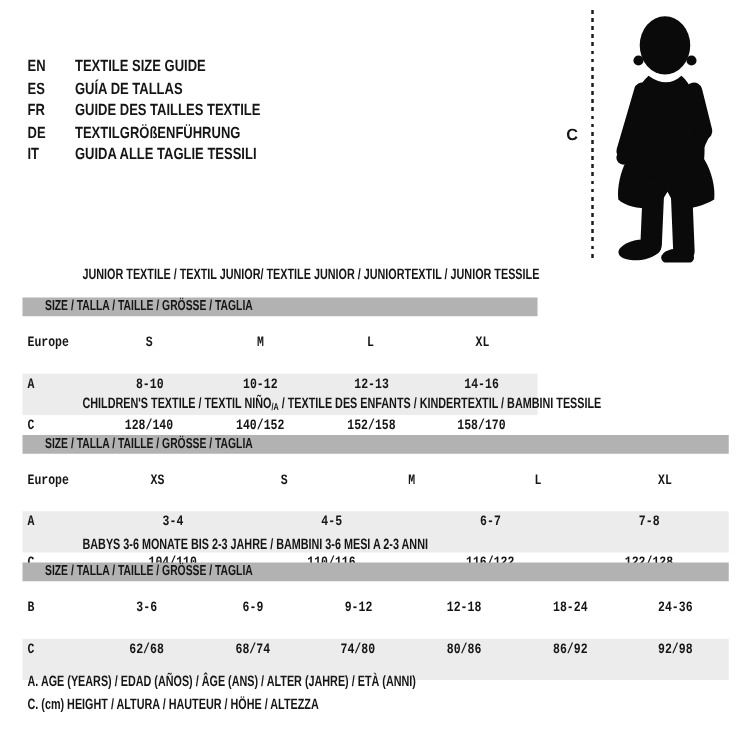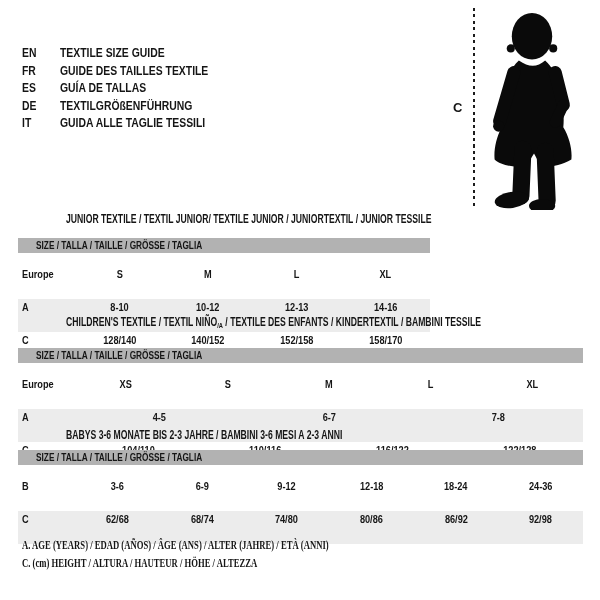--- a/index.html
+++ b/index.html
@@ -36,45 +36,45 @@
   .sec-2{top:427px;width:565px;}
   .sec-title{font-size:12px;font-weight:700;line-height:13px;white-space:nowrap;margin-left:48px;}
   .sec-2 .sec-title{line-height:16px;}
   .sec-0 .table-wrap{margin-top:12px;}
   .sec-1 .table-wrap{margin-top:16px;}
   .sec-2 .table-wrap{margin-top:7px;}
   .size-bar{
     background:var(--size_bar,#b2b2b2);height:15px;line-height:15px;
     font-size:11.5px;font-weight:700;padding-left:18px;margin-bottom:13px;
   }
-  .trow{display:flex;height:33px;line-height:17px;font-size:11.5px;font-weight:700;}
+  .trow{display:flex;height:33px;line-height:17px;font-size:11.5px;font-weight:700;font-family:Liberation Mono, monospace;}
   .rows .trow:nth-child(even){background:var(--shaded_row,#ececec);}
   .rlabel{width:57px;padding-left:4px;box-sizing:border-box;}
   .cell{flex:1;text-align:center;}
   .sub{font-size:8px;vertical-align:-2px;}
 
   
   .legend{position:absolute;left:22px;top:537px;}
-  .legend-line{font-size:12px;font-weight:700;line-height:17.5px;white-space:nowrap;font-family:Liberation Serif, serif;}
+  .legend-line{font-size:12px;font-weight:700;line-height:17.5px;white-space:nowrap;}
 </style>
 </head>
 <body style="--size_bar: #b2b2b2; --shaded_row: #ececec; --text: #151515;">
 
 <div class="lang-block" id="langs">
     <div class="lang-row">
       <span class="lang-code cnd-m">EN</span>
       <span class="lang-label cnd-m">TEXTILE SIZE GUIDE</span>
     </div>
     <div class="lang-row">
+      <span class="lang-code cnd-m">ES</span>
+      <span class="lang-label cnd-m">GUÍA DE TALLAS</span>
+    </div>
+    <div class="lang-row">
       <span class="lang-code cnd-m">FR</span>
       <span class="lang-label cnd-m">GUIDE DES TAILLES TEXTILE</span>
-    </div>
-    <div class="lang-row">
-      <span class="lang-code cnd-m">ES</span>
-      <span class="lang-label cnd-m">GUÍA DE TALLAS</span>
     </div>
     <div class="lang-row">
       <span class="lang-code cnd-m">DE</span>
       <span class="lang-label cnd-m">TEXTILGRÖßENFÜHRUNG</span>
     </div>
     <div class="lang-row">
       <span class="lang-code cnd-m">IT</span>
       <span class="lang-label cnd-m">GUIDA ALLE TAGLIE TESSILI</span>
     </div>
   </div>
@@ -154,20 +154,21 @@
           <div class="trow">
             <div class="rlabel"><span class="cnd-m">Europe</span></div>
             <div class="cell"><span class="cnd-c">XS</span></div>
             <div class="cell"><span class="cnd-c">S</span></div>
             <div class="cell"><span class="cnd-c">M</span></div>
             <div class="cell"><span class="cnd-c">L</span></div>
             <div class="cell"><span class="cnd-c">XL</span></div>
           </div>
           <div class="trow">
             <div class="rlabel"><span class="cnd-m">A</span></div>
+            <div class="cell"><span class="cnd-c">3-4</span></div>
             <div class="cell"><span class="cnd-c">4-5</span></div>
             <div class="cell"><span class="cnd-c">6-7</span></div>
             <div class="cell"><span class="cnd-c">7-8</span></div>
           </div>
           <div class="trow">
             <div class="rlabel"><span class="cnd-m">C</span></div>
             <div class="cell"><span class="cnd-c">104/110</span></div>
             <div class="cell"><span class="cnd-c">110/116</span></div>
             <div class="cell"><span class="cnd-c">116/122</span></div>
             <div class="cell"><span class="cnd-c">122/128</span></div>

